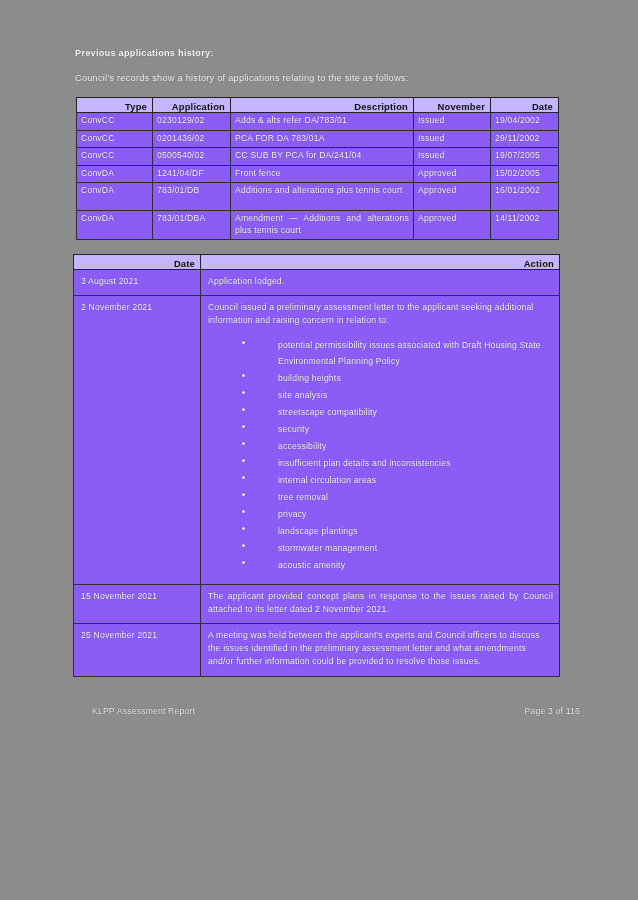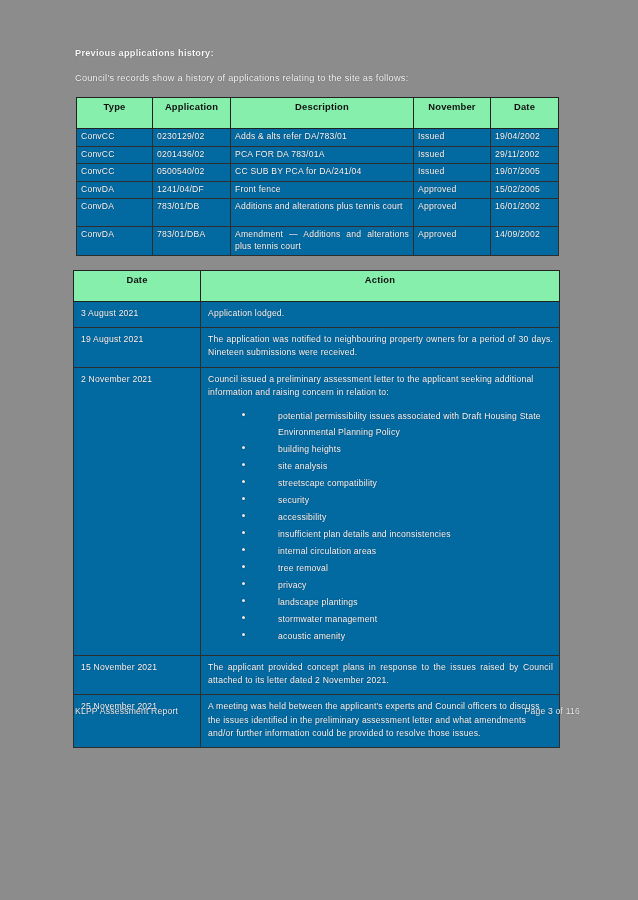--- a/index.html
+++ b/index.html
@@ -55,31 +55,31 @@
   }
   table.history { width: 482px; margin-left: 1px; }
   table.currentda { width: 486px; margin-left: -2px; }
 
   th, td {
     border: 1px solid #2e2e2e;
     vertical-align: top;
     padding: 2px 4px 3px 4px;
   }
   thead th {
-    background: #86efac;
+    background: #c4b5fd;
     color: #111111;
     font-weight: bold;
     font-size: 9.4px;
-    text-align: center;
-    padding: 3px 5px 16px 5px;
+    text-align: right;
+    padding: 3px 5px 0 5px;
     text-shadow: none;
     border: 1px solid #222222;
   }
   tbody td {
-    background: #0369a1;
+    background: #8b5cf6;
     color: #fbfbfb;
     text-shadow: 0 0 1px rgba(0,0,0,0.6);
     line-height: 11.5px;
   }
   tbody td.just {
     text-align: justify;
     text-justify: inter-word;
   }
 
   
@@ -118,21 +118,21 @@
     width: 3px;
     height: 3px;
     border-radius: 50%;
     background: #efefef;
     box-shadow: 0 0 1px rgba(0,0,0,0.7);
   }
 
   
   .footer {
     position: absolute;
-    left: 75px;
+    left: 92px;
     right: 58px;
     bottom: 36px;
     display: flex;
     justify-content: space-between;
     align-items: baseline;
     font-size: 8.6px;
     letter-spacing: 0.2px;
     color: #f0f0f0;
     text-shadow: 0 0 1px rgba(0,0,0,0.6);
   }
@@ -199,21 +199,21 @@
         <td>783/01/DB</td>
         <td>Additions and alterations plus tennis court</td>
         <td>Approved</td>
         <td>16/01/2002</td>
       </tr>
       <tr class="tall">
         <td>ConvDA</td>
         <td>783/01/DBA</td>
         <td class="just">Amendment  —  Additions  and alterations plus tennis court</td>
         <td>Approved</td>
-        <td>14/09/2002</td>
+        <td>14/11/2002</td>
       </tr>
     </tbody>
   </table>
 
   <div class="gap-2"></div>
 
 
   <table class="currentda">
     <colgroup>
       <col class="c-date">
@@ -222,24 +222,20 @@
     <thead>
       <tr>
         <th>Date</th>
         <th>Action</th>
       </tr>
     </thead>
     <tbody>
       <tr>
         <td class="datecell">3 August 2021</td>
         <td>Application lodged.</td>
-      </tr>
-      <tr>
-        <td class="datecell">19 August 2021</td>
-        <td class="just">The application was notified to neighbouring property owners for a period of 30 days.  Nineteen submissions were received.</td>
       </tr>
       <tr>
         <td class="datecell">2 November 2021</td>
         <td>
           <div class="just">Council issued a preliminary assessment letter to the applicant seeking additional information and raising concern in relation to:</div>
           <ul class="bullets">
             <li><span class="dot"></span><span>potential permissibility issues associated with Draft Housing State Environmental Planning Policy</span></li>
             <li><span class="dot"></span><span>building heights</span></li>
             <li><span class="dot"></span><span>site analysis</span></li>
             <li><span class="dot"></span><span>streetscape compatibility</span></li>

